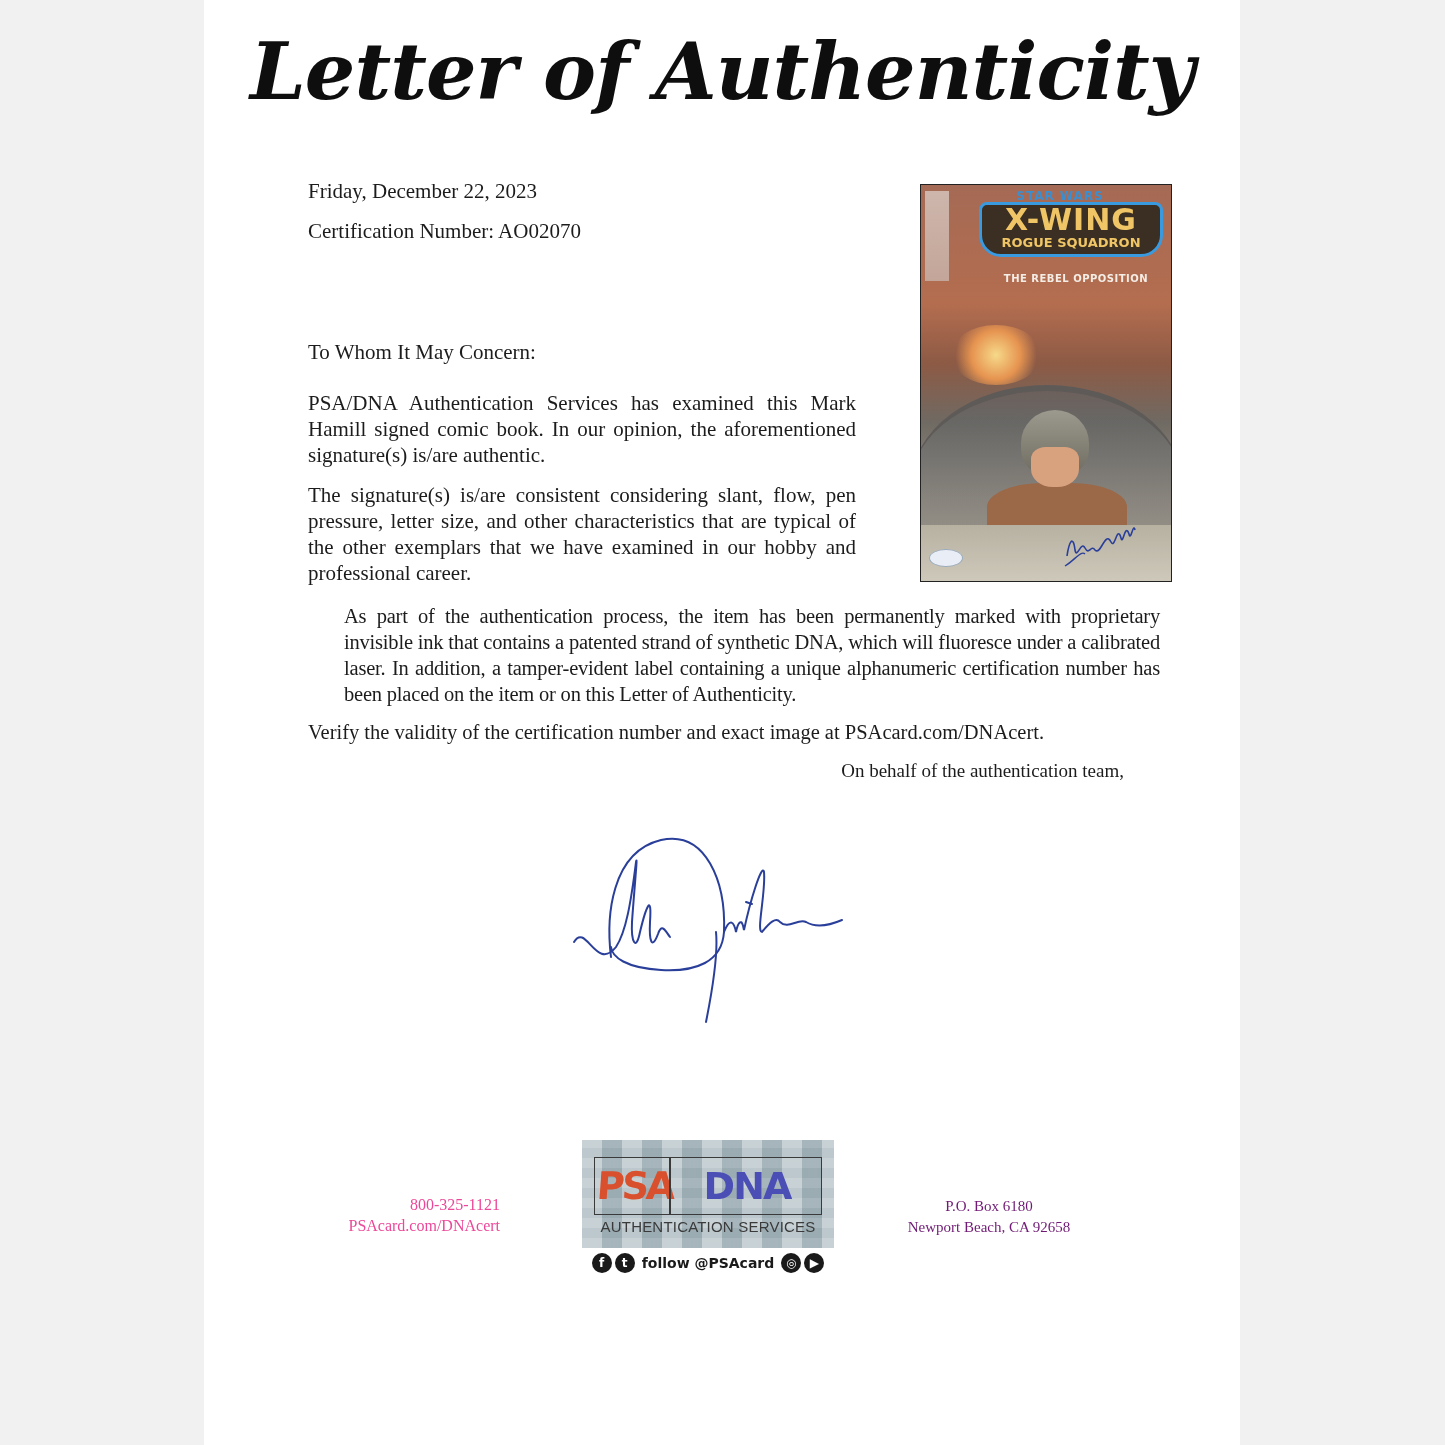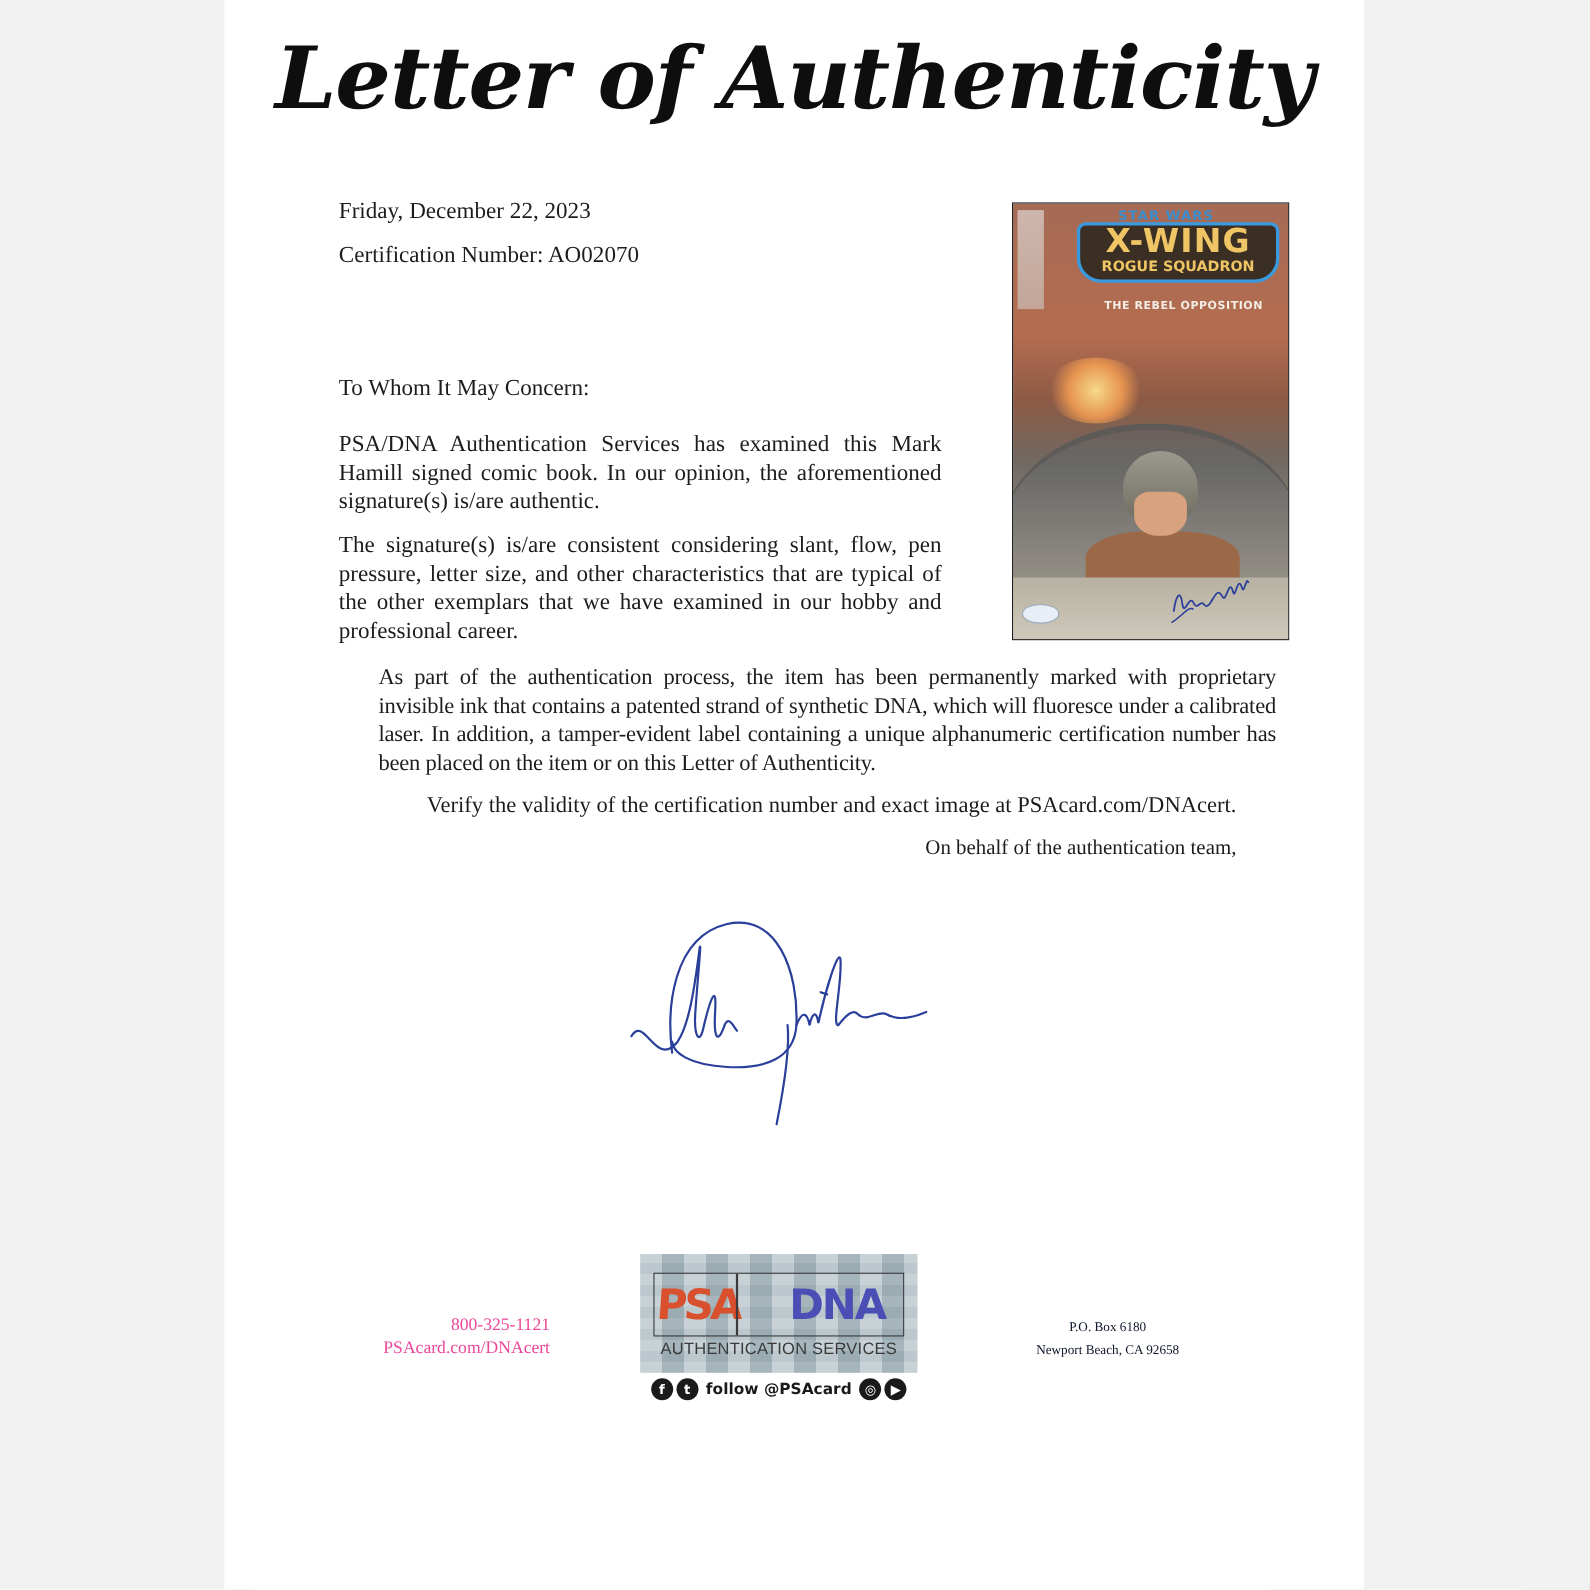--- a/index.html
+++ b/index.html
@@ -20,21 +20,21 @@
 
   .text { position: absolute; font-size: 21px; line-height: 26px; color: #1c1c1c; }
   .date { left: 104px; top: 178px; }
   .cert { left: 104px; top: 218px; }
   .salutation { left: 104px; top: 339px; }
 
   .para { position: absolute; left: 104px; font-size: 21px; line-height: 26px; text-align: justify; color: #1c1c1c; }
   .p1 { top: 390px; width: 548px; }
   .p2 { top: 482px; width: 548px; }
   .p3 { top: 603px; width: 816px; font-size: 20.5px; letter-spacing: -0.2px; margin-left: 36px; }
-  .p4 { top: 719px; width: 816px; text-align: right; font-size: 20.5px; }
+  .p4 { top: 719px; width: 816px; text-align: left; font-size: 20.5px; }
   .p5 { top: 758px; width: 816px; text-align: right; font-size: 19px; }
 
   
   .comic {
     position: absolute; left: 668px; top: 184px; width: 252px; height: 398px;
     border: 1.5px solid #222; overflow: hidden;
     background: linear-gradient(180deg, #a56a55 0%, #b46d4f 30%, #8d5a45 45%, #6f6a63 60%, #9a9187 80%, #b9b2a4 100%);
     margin-left: 48px;
   }
   .comic-logo-badge {
@@ -104,42 +104,42 @@
   .tagline {
     position: absolute; left: 0; top: 1080px; width: 1036px; text-align: center;
     font-family: "DejaVu Serif", "Liberation Serif", serif; font-style: italic;
     font-size: 23px; color: #222;
   }
   .contact-left {
     position: absolute; left: 96px; top: 1194px; width: 200px; text-align: right;
     font-size: 16px; line-height: 21px; color: #ec4899;
   }
   .contact-right {
-    position: absolute; left: 698px; top: 1196px; width: 210px; text-align: center;
-    font-size: 12px; line-height: 21px; color: #0f172a;
+    position: absolute; left: 680px; top: 1196px; width: 210px; text-align: center;
+    font-size: 15px; line-height: 21px; color: #701a75;
   }
 
   .logo {
     position: absolute; left: 378px; top: 1140px; width: 252px; height: 108px;
     background:
       repeating-linear-gradient(90deg, rgba(255,255,255,0.25) 0 20px, rgba(120,140,150,0.25) 20px 40px),
       repeating-linear-gradient(0deg, #b6c3c8 0 10px, #a6b6bc 10px 20px);
   }
   .logo-frame {
     position: absolute; left: 12px; top: 17px; width: 228px; height: 58px;
     border: 1.5px solid #3a3a3a;
   }
   .logo-divider { position: absolute; left: 74px; top: 0; width: 1.5px; height: 100%; background: #3a3a3a; }
   .logo-psa {
     position: absolute; left: 2px; top: 2px; width: 70px; text-align: center;
     font-family: "DejaVu Sans", sans-serif; font-weight: bold; font-size: 38px; line-height: 52px;
     color: #d8502d; letter-spacing: -3px; transform: skewX(-4deg);
   }
   .logo-dna {
-    position: absolute; left: 92px; top: 2px; width: 148px; text-align: center;
+    position: absolute; left: 78px; top: 2px; width: 148px; text-align: center;
     font-family: "DejaVu Sans", sans-serif; font-weight: bold; font-size: 38px; line-height: 52px;
     color: #4b4fb5; letter-spacing: -2px;
   }
   .logo-services {
     position: absolute; left: 0; top: 78px; width: 252px; text-align: center;
     font-family: "Liberation Sans", sans-serif; font-size: 15px; color: #3a3a3a;
     letter-spacing: 0.2px;
   }
 
   .social {

